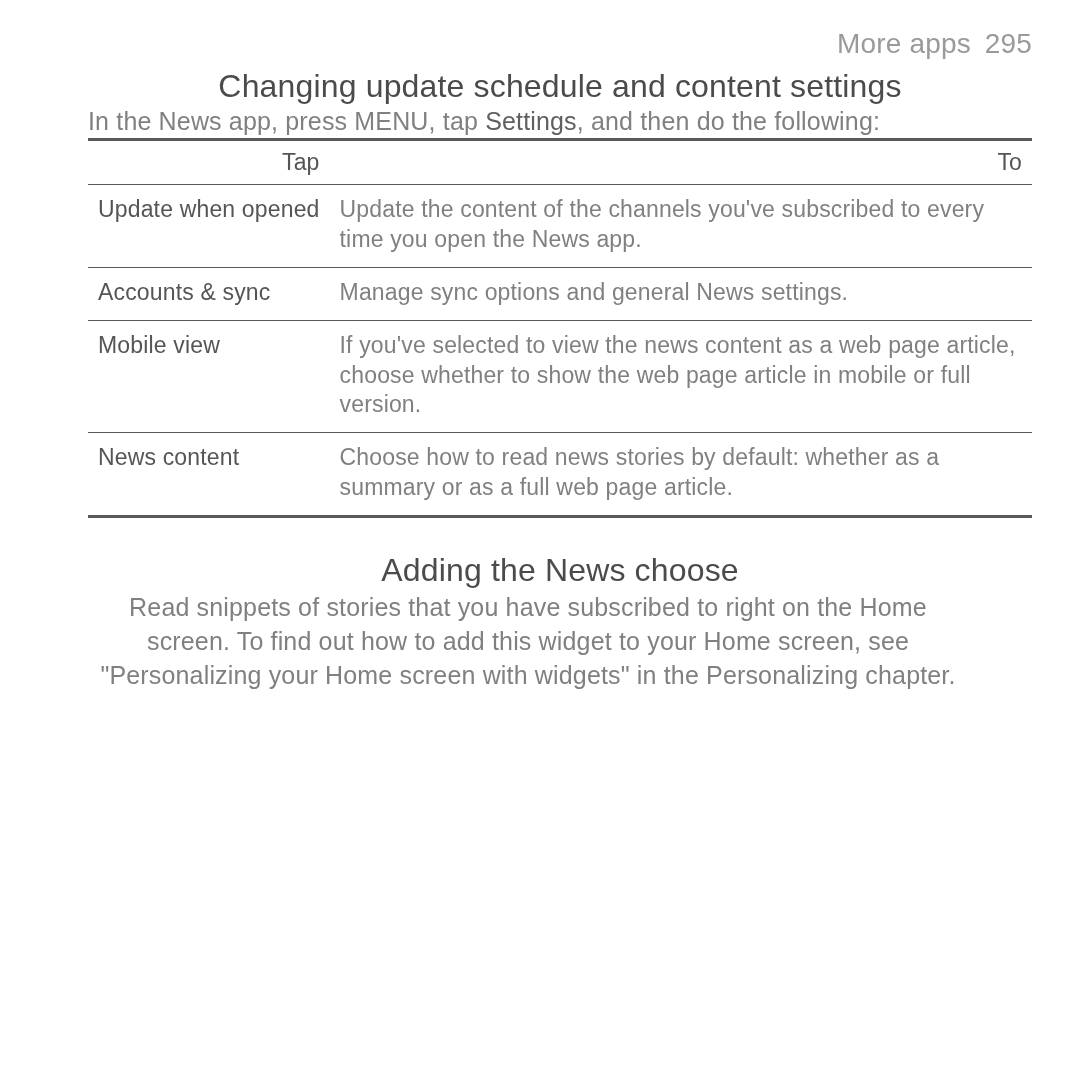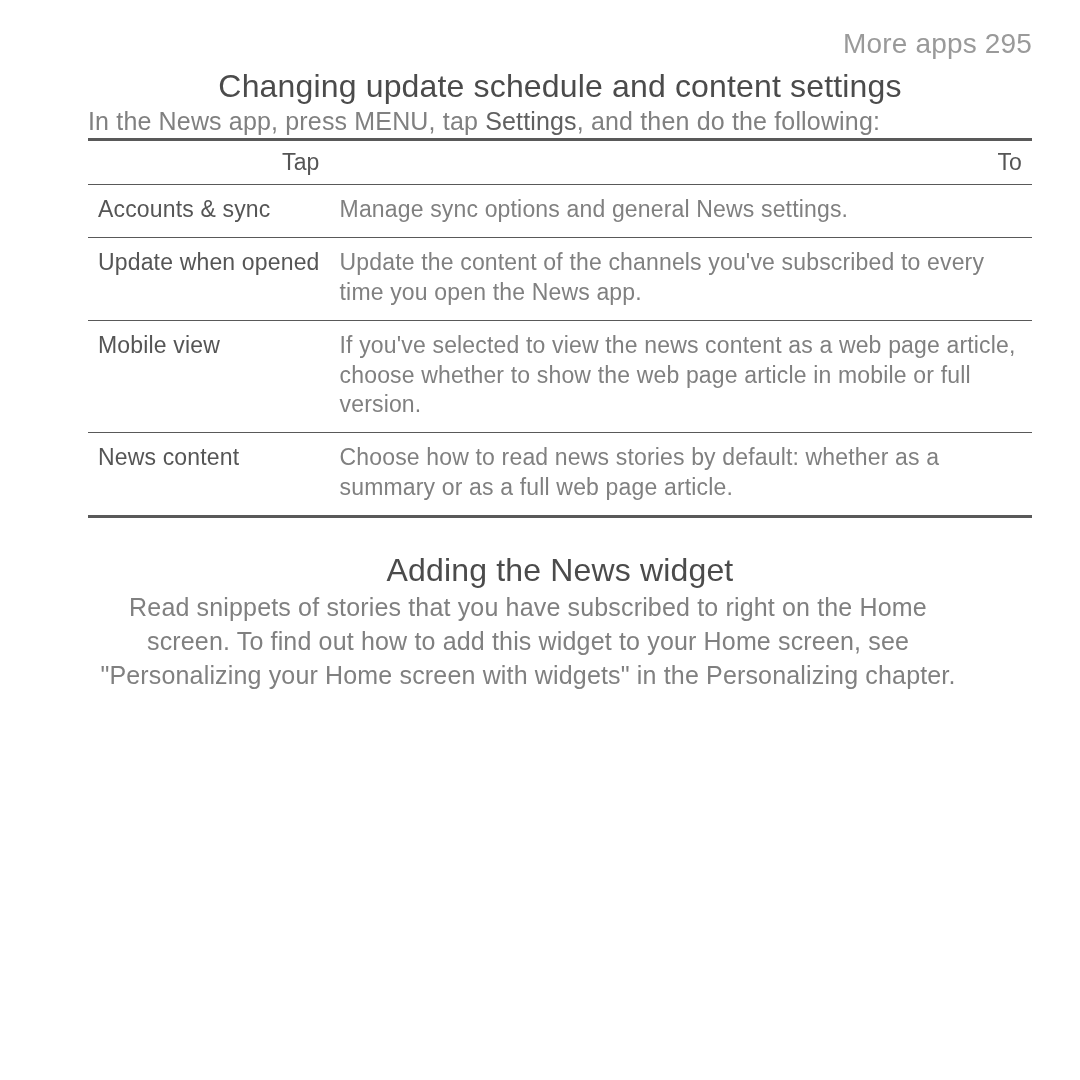--- a/index.html
+++ b/index.html
@@ -12,20 +12,21 @@
       letter-spacing: 0.01em;
     }
     .header-line {
       text-align: right;
       font-size: 28px;
       color: #9a9a9a;
       margin-bottom: 8px;
       font-weight: 300;
     }
     .header-line .page-no {
+      margin-left: 6px;
     }
     h2.section-title {
       font-size: 32px;
       font-weight: 400;
       color: #4b4b4b;
       margin-bottom: 2px;
       text-align: center;
     }
     p.intro {
       font-size: 25px;
@@ -93,42 +94,42 @@
 
 <table class="settings">
   <thead>
     <tr>
       <th>Tap</th>
       <th>To</th>
     </tr>
   </thead>
   <tbody>
     <tr>
+      <td class="key">Update when opened</td>
+      <td>
+        <span>Update the content of the channels you've subscribed to every time you open the News app.</span><span class="strong"></span><span></span>
+      </td>
+    </tr>
+    <tr>
       <td class="key">Accounts &amp; sync</td>
       <td>
         <span>Manage sync options and general News settings.</span><span class="strong"></span><span></span>
-      </td>
-    </tr>
-    <tr>
-      <td class="key">Update when opened</td>
-      <td>
-        <span>Update the content of the channels you've subscribed to every time you open the News app.</span><span class="strong"></span><span></span>
       </td>
     </tr>
     <tr>
       <td class="key">Mobile view</td>
       <td>
         <span>If you've selected to view the news content as a web page article, choose whether to show the web page article in mobile or full version.</span><span class="strong"></span><span></span>
       </td>
     </tr>
     <tr>
       <td class="key">News content</td>
       <td>
         <span>Choose how to read news stories by default: whether as a summary or as a full web page article.</span><span class="strong"></span><span></span>
       </td>
     </tr>
   </tbody>
 </table>
 
 <div class="section2">
-  <h2 class="section-title">Adding the News widget</h2>
+  <h2 class="section-title">Adding the News choose</h2>
   <p class="body">Read snippets of stories that you have subscribed to right on the Home screen. To find out how to add this widget to your Home screen, see "Personalizing your Home screen with widgets" in the Personalizing chapter.</p>
 </div>
 
 </body></html>

